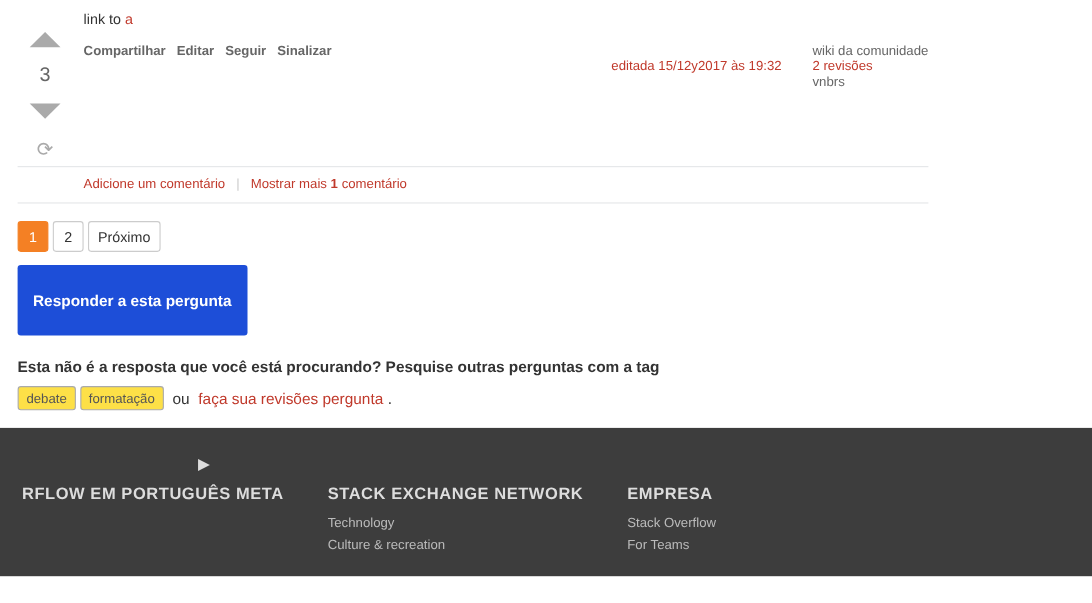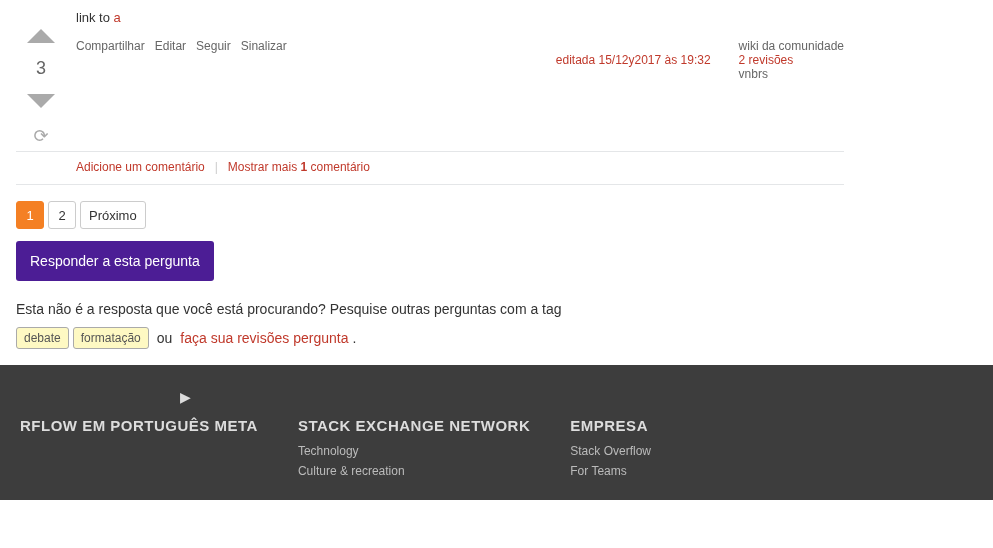--- a/index.html
+++ b/index.html
@@ -95,20 +95,21 @@
       justify-content: space-between;
       padding: 8px 0 4px 0;
       flex-wrap: wrap;
       gap: 6px;
     }
 
     .action-links {
       display: flex;
       gap: 10px;
       align-items: center;
+      font-weight: bold;
     }
 
     .action-links a {
       color: #666;
       text-decoration: none;
       font-size: 12px;
     }
 
     .edit-info {
       font-size: 12px;
@@ -174,57 +175,59 @@
 
     .page-btn.active {
       background: #f48024;
       border-color: #f48024;
       color: #fff;
     }
 
     
     .answer-btn {
       display: inline-block;
-      padding: 12px 14px;
-      background: #4c1d95;
+      padding: 24px 14px;
+      background: #1d4ed8;
       color: #fff;
       border: none;
       border-radius: 3px;
       font-size: 14px;
       cursor: pointer;
       text-decoration: none;
+      font-weight: bold;
     }
 
     
     .not-answer-section {
       margin: 20px 0 16px 0;
     }
 
     .not-answer-text {
       font-size: 14px;
       color: #333;
       margin-bottom: 10px;
+      font-weight: bold;
     }
 
     .tags-row {
       display: flex;
       align-items: center;
       flex-wrap: wrap;
       gap: 4px;
     }
 
     .tag {
       display: inline-block;
       padding: 3px 7px;
       border: 1px solid #aaa;
       border-radius: 3px;
       color: #555;
       font-size: 12px;
       text-decoration: none;
-      background: #fef9c3;
+      background: #fde047;
     }
 
     .or-text {
       font-size: 14px;
       color: #333;
       margin: 0 4px;
     }
 
     .ask-link {
       color: #c0392b;

